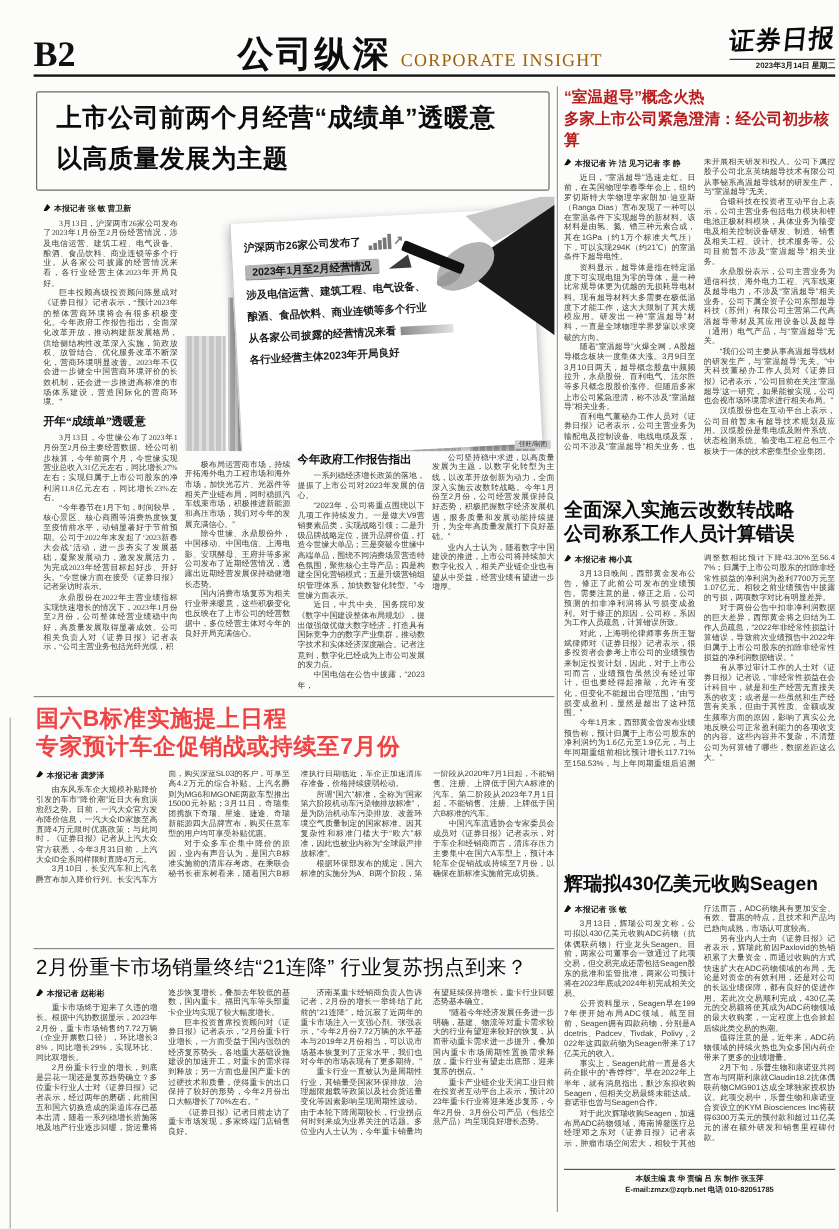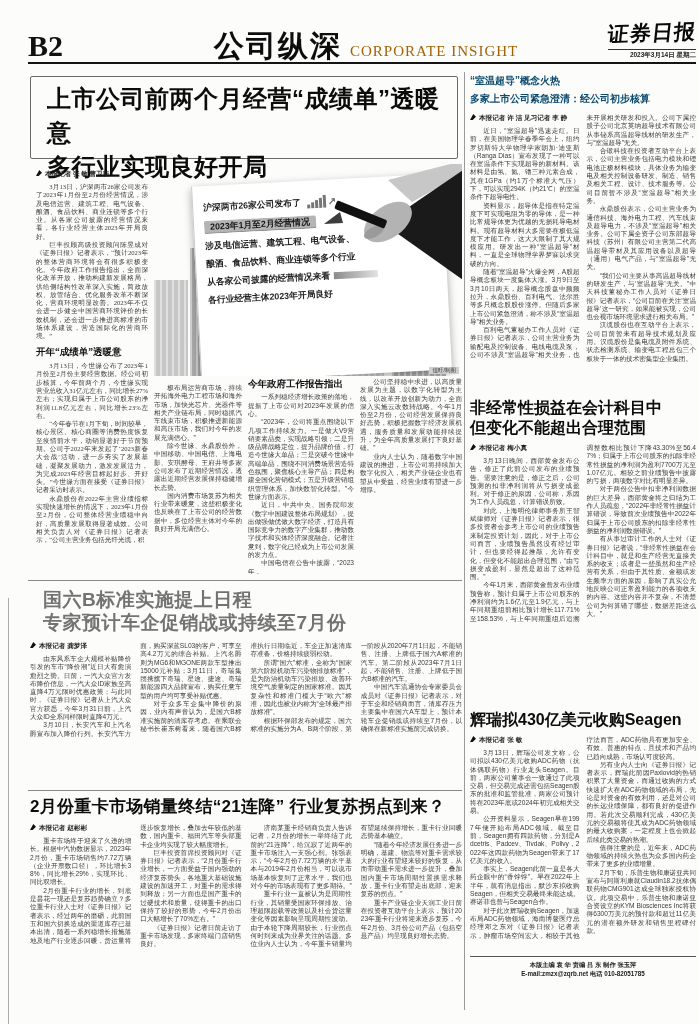--- a/index.html
+++ b/index.html
@@ -2,38 +2,38 @@
 <html><head>
 <meta charset="utf-8">
 <style>
   html,body{margin:0;padding:0;background:#e8e8e6;}
   .page{position:relative;width:699px;height:1024px;background:#fcfcfa;margin:0 auto;overflow:hidden;
         font-family:"Liberation Sans",sans-serif;color:#3c3c3c;}
   
   .hdr{position:absolute;left:28px;top:22px;width:668px;height:40px;border-bottom:2.5px solid #141414;}
   .pageno{position:absolute;left:0;bottom:1px;font-family:"Liberation Serif",serif;font-weight:900;font-size:30px;color:#111;line-height:1;}
   .sect{position:absolute;left:170px;bottom:1px;white-space:nowrap;line-height:1;}
-  .sect .cn{font-family:"Liberation Serif",serif;font-weight:900;font-size:30px;color:#0d0d0d;letter-spacing:2px;margin-left:16px;}
+  .sect .cn{font-family:"Liberation Serif",serif;font-weight:900;font-size:30px;color:#0d0d0d;letter-spacing:2px;}
   .sect .en{font-family:"Liberation Serif",serif;font-size:15px;color:#a16207;letter-spacing:1px;margin-left:8px;}
   .logo{position:absolute;right:0;top:-3px;text-align:right;}
   .logo .nm{font-family:"Liberation Serif",serif;font-weight:900;font-size:21px;color:#0a0a0a;display:inline-block;transform:skewX(-8deg) rotate(-2deg);letter-spacing:1px;}
   .logo .dt{font-size:6.5px;color:#222;border-top:1px solid #333;margin-top:2px;padding-top:1px;font-weight:700;}
   
   .rule{position:absolute;background:#8a8a8a;}
   
   .byline{font-size:6.6px;font-weight:700;color:#1f1f1f;margin:0 0 4px;white-space:nowrap;}
   .pen{display:inline-block;width:6px;height:6px;background:#111;clip-path:polygon(0 100%,55% 0,100% 45%,45% 100%);margin-right:3px;}
   p{margin:0;text-indent:2em;text-align:justify;word-break:break-all;}
   .plist p{font-size:6.6px;line-height:8.3px;color:#3a3a3a;}
   .subhd{font-size:9.5px;font-weight:800;color:#111;margin:6px 0 4px;line-height:1.2;}
   .cols2{columns:2;column-gap:7px;overflow:hidden;}
   .cols4{columns:4;column-gap:9px;overflow:hidden;}
   
   .hbox{position:absolute;left:30px;top:76px;width:410px;height:76px;border:1px solid #6a6a6a;border-radius:2px;padding:5px 0 0 16px;}
-  .hbox .h1{font-size:24px;font-weight:900;color:#0c0c0c;line-height:34px;letter-spacing:.5px;}
+  .hbox .h1{font-size:21px;font-weight:900;color:#0c0c0c;line-height:34px;letter-spacing:.5px;}
   .main-body{position:absolute;left:36px;top:170px;width:426px;height:406px;}
   .mcol{position:absolute;overflow:hidden;}
   .mcol1{left:0;top:0;width:112px;height:404px;font-family:Liberation Serif, serif;}
   .mcol2{left:118px;top:214px;width:88px;height:190px;}
   .mcol3{left:212px;top:208px;width:106px;height:196px;}
   .mcol4{left:324px;top:208px;width:102px;height:196px;}
   
   .illus{position:absolute;left:118px;top:-6px;width:308px;height:212px;overflow:hidden;}
   .bld{position:absolute;bottom:0;background-image:repeating-linear-gradient(90deg,rgba(255,255,255,.45) 0 2px,transparent 2px 6px);}
   .paper{position:absolute;left:42px;top:16px;width:230px;height:180px;background:#fff;transform:rotate(-3deg);
@@ -46,27 +46,27 @@
   .bars i:nth-child(1){height:4px;}.bars i:nth-child(2){height:6px;}.bars i:nth-child(3){height:8px;}
   .bars i:nth-child(4){height:10px;}.bars i:nth-child(5){height:13px;}
   .uparrow{display:inline-block;color:#777;font-weight:900;font-size:10px;margin-left:2px;}
   .uparrow::before{content:"\2197";}
   .fadebar{display:inline-block;width:44px;height:7px;background:linear-gradient(to right,#8a8a8a,#e2e2e2);vertical-align:middle;margin-left:4px;}
   .credit{position:absolute;right:3px;bottom:2px;font-size:5.5px;color:#333;background:#cfcfcf;padding:0 3px;z-index:4;}
   .handsvg{position:absolute;right:-4px;top:-4px;z-index:3;}
   
   .art-guoliu{position:absolute;left:30px;top:588px;width:432px;}
   .art-truck{position:absolute;left:30px;top:796px;width:432px;}
-  .h2l{font-size:19px;font-weight:900;color:#737373;line-height:23px;letter-spacing:.5px;margin-left:13px;}
-  .h1l{font-size:17px;font-weight:700;color:#0c0c0c;line-height:22px;letter-spacing:.3px;white-space:nowrap;}
+  .h2l{font-size:19px;font-weight:900;color:#ef4444;line-height:23px;letter-spacing:.5px;}
+  .h1l{font-size:17px;font-weight:400;color:#0c0c0c;line-height:22px;letter-spacing:.3px;white-space:nowrap;}
   .art-guoliu .body{margin-top:8px;height:152px;}
   .art-truck .body{margin-top:6px;height:176px;}
   
   .rcol{position:absolute;left:470px;top:72px;width:226px;}
-  .rh-sm{font-size:10px;font-weight:900;color:#0c4a6e;line-height:18px;}
+  .rh-sm{font-size:13px;font-weight:900;color:#b91c1c;line-height:18px;}
   .rh-md{font-size:16px;font-weight:900;color:#0c0c0c;line-height:20px;}
   .art-chaodao .body{margin-top:6px;height:252px;}
   .art-xibu{margin-top:32px;}
   .art-xibu .body{margin-top:6px;height:240px;}
   .art-adc{margin-top:26px;}
   .art-adc .body{margin-top:6px;height:212px;}
   .pfooter{margin-top:8px;border-top:1px solid #555;padding-top:3px;text-align:center;}
   .pfooter div{font-size:6.3px;color:#222;line-height:9px;font-weight:700;}
 </style>
 </head>
@@ -80,21 +80,21 @@
       <span class="cn">公司纵深</span><span class="en">CORPORATE INSIGHT</span>
     </div>
     <div class="logo">
       <span class="nm">证券日报</span>
       <div class="dt">2023年3月14日 星期二</div>
     </div>
   </div>
 
   <div class="hbox">
     <div class="h1">上市公司前两个月经营“成绩单”透暖意</div>
-    <div class="h1">多行业实现良好开局</div>
+    <div class="h1">以高质量发展为主题</div>
   </div>
 
   <div class="main-body">
     <div class="mcol mcol1">
       <div class="byline"><span class="pen"></span><span>本报记者 张 敏 曹卫新</span></div>
       <div class="plist">
           <p>3月13日，沪深两市26家公司发布了2023年1月份至2月份经营情况，涉及电信运营、建筑工程、电气设备、酿酒、食品饮料、商业连锁等多个行业。从各家公司披露的经营情况来看，各行业经营主体2023年开局良好。</p>
           <p>巨丰投顾高级投资顾问陈昱成对《证券日报》记者表示，“预计2023年的整体营商环境将会有很多积极变化。今年政府工作报告指出，全面深化改革开放，推动构建新发展格局，供给侧结构性改革深入实施，简政放权、放管结合、优化服务改革不断深化，营商环境明显改善。2023年不仅会进一步健全中国营商环境评价的长效机制，还会进一步推进高标准的市场体系建设，营造国际化的营商环境。”</p>
         </div>
       <div class="subhd">开年“成绩单”透暖意</div>
@@ -215,22 +215,22 @@
             <p>百利电气董秘办工作人员对《证券日报》记者表示，公司主营业务为输配电及控制设备、电线电缆及泵，公司不涉及“室温超导”相关业务，也未开展相关研发和投入。公司下属控股子公司北京英纳超导技术有限公司从事铋系高温超导线材的研发生产，与“室温超导”无关。</p>
             <p>合锻科技在投资者互动平台上表示，公司主营业务包括电力模块和锂电池正极材料模块，具体业务为输变电及相关控制设备研发、制造、销售及相关工程、设计、技术服务等。公司目前暂不涉及“室温超导”相关业务。</p>
             <p>永鼎股份表示，公司主营业务为通信科技、海外电力工程、汽车线束及超导电力，不涉及“室温超导”相关业务。公司下属全资子公司东部超导科技（苏州）有限公司主营第二代高温超导带材及其应用设备以及超导（通用）电气产品，与“室温超导”无关。</p>
             <p>“我们公司主要从事高温超导线材的研发生产，与‘室温超导’无关。”中天科技董秘办工作人员对《证券日报》记者表示，“公司目前在关注‘室温超导’这一研究，如果能被实现，公司也会视市场环境需求进行相关布局。”</p>
             <p>汉缆股份也在互动平台上表示，公司目前暂未有超导技术规划及应用。汉缆股份是集电缆及附件系统、状态检测系统、输变电工程总包三个板块于一体的技术密集型企业集团。</p>
           </div>
       </div>
     </div>
 
     <div class="art-xibu">
-      <div class="rh-md">非经常性损益在会计科目中</div>
-      <div class="rh-md">但变化不能超出合理范围</div>
+      <div class="rh-md">全面深入实施云改数转战略</div>
+      <div class="rh-md">公司称系工作人员计算错误</div>
       <div class="body cols2">
         <div class="byline"><span class="pen"></span><span>本报记者 梅小真</span></div>
         <div class="plist">
             <p>3月13日晚间，西部黄金发布公告，修正了此前公司发布的业绩预告。需要注意的是，修正之后，公司预测的扣非净利润将从亏损变成盈利。对于修正的原因，公司称，系因为工作人员疏忽，计算错误所致。</p>
             <p>对此，上海明伦律师事务所王智斌律师对《证券日报》记者表示，很多投资者会参考上市公司的业绩预告来制定投资计划，因此，对于上市公司而言，业绩预告虽然没有经过审计，但也要经得起推敲，允许有变化，但变化不能超出合理范围，“由亏损变成盈利，显然是超出了这种范围。”</p>
             <p>今年1月末，西部黄金曾发布业绩预告称，预计归属于上市公司股东的净利润约为1.6亿元至1.9亿元，与上年同期重组前相比预计增长117.71%至158.53%，与上年同期重组后追溯调整数相比预计下降43.30%至56.47%；归属于上市公司股东的扣除非经常性损益的净利润为盈利7700万元至1.07亿元。相较之前业绩预告中披露的亏损，两项数字对比有明显差异。</p>
             <p>对于两份公告中扣非净利润数据的巨大差异，西部黄金将之归结为工作人员疏忽，“2022年非经常性损益计算错误，导致前次业绩预告中2022年归属于上市公司股东的扣除非经常性损益的净利润数据错误。”</p>
             <p>有从事过审计工作的人士对《证券日报》记者说，“非经常性损益在会计科目中，就是和生产经营无直接关系的收支；或者是一些虽然和生产经营有关系，但由于其性质、金额或发生频率方面的原因，影响了真实公允地反映公司正常盈利能力的各项收支的内容。这些内容并不复杂，不清楚公司为何算错了哪些，数据差距这么大。”</p>
           </div>
       </div>

